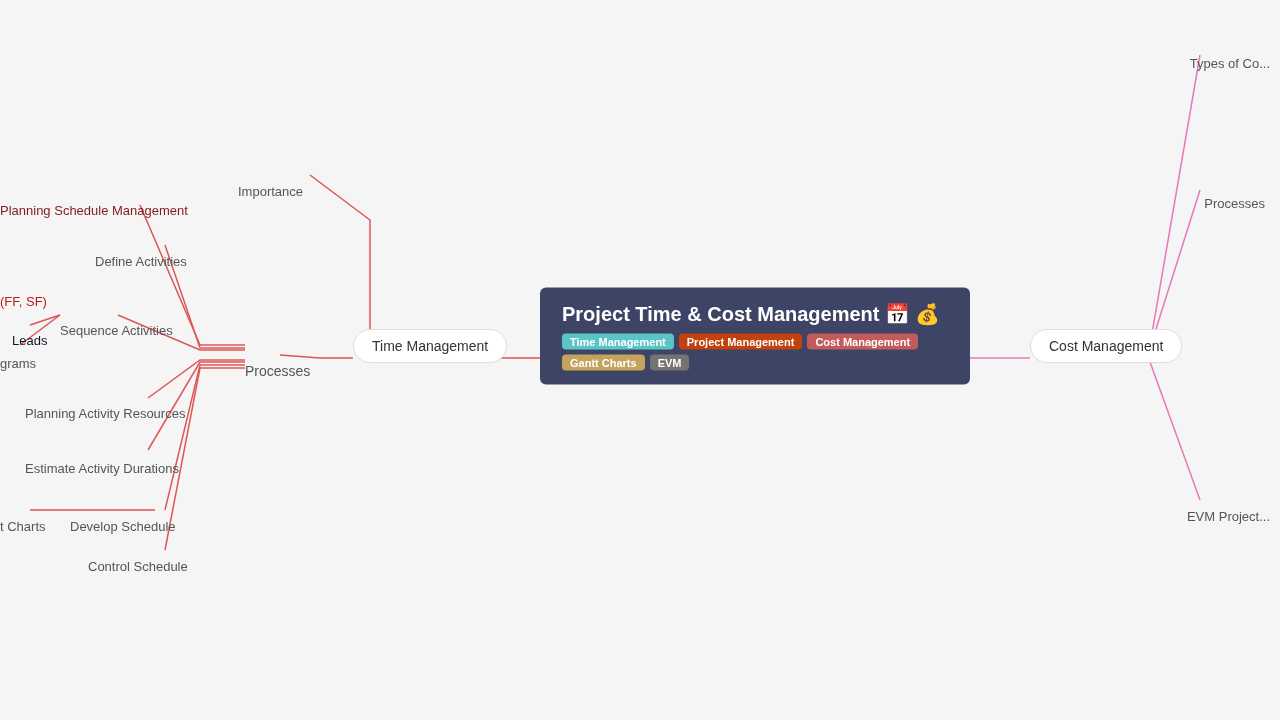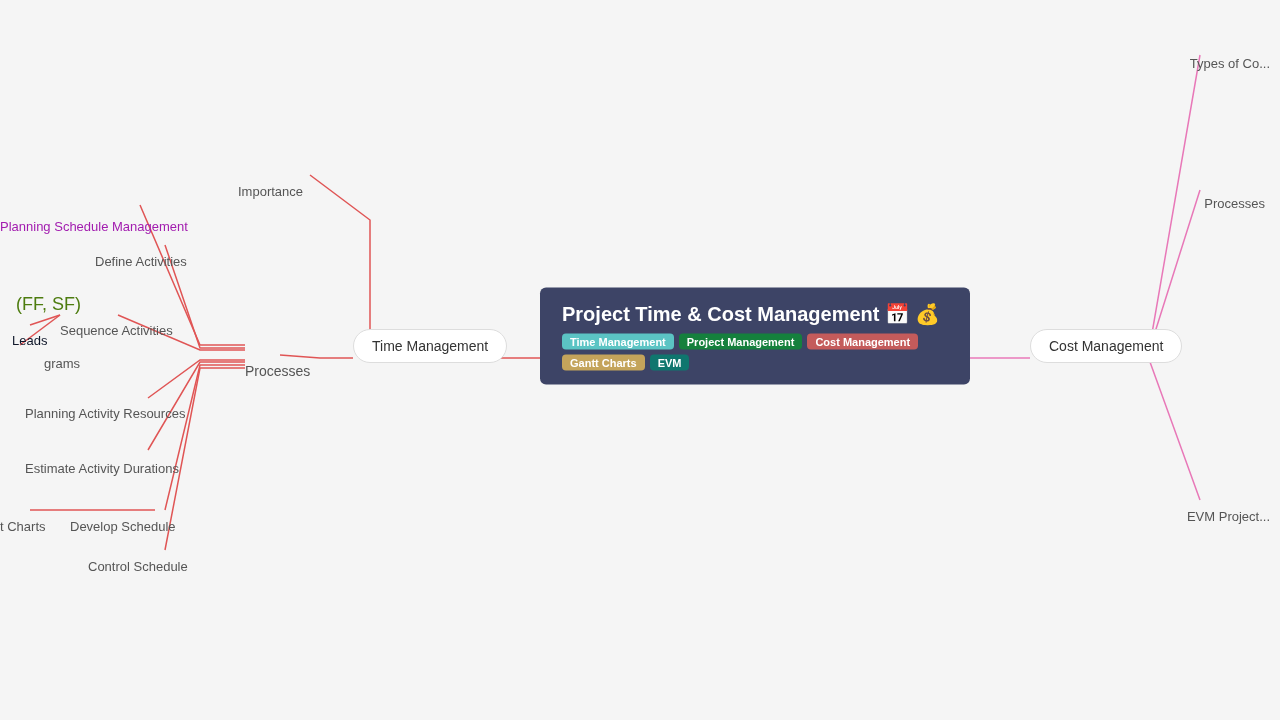--- a/index.html
+++ b/index.html
@@ -51,24 +51,24 @@
     }
 
     .tag {
       padding: 2px 8px;
       border-radius: 4px;
       font-size: 11px;
       font-weight: bold;
     }
 
     .tag-time { background: #5bc4c4; color: white; }
-    .tag-project { background: #15803d; color: white; }
+    .tag-project { background: #c2410c; color: white; }
     .tag-cost { background: #c45b5b; color: white; }
     .tag-gantt { background: #c4a45b; color: white; }
-    .tag-evm { background: #0f766e; color: white; }
+    .tag-evm { background: #737373; color: white; }
 
     
     .cost-mgmt-node {
       background: white;
       border: 1px solid #ddd;
       border-radius: 20px;
       padding: 8px 18px;
       font-size: 14px;
       color: #333;
       left: 1030px;
@@ -99,52 +99,51 @@
 
     .importance-node {
       font-size: 13px;
       color: #555;
       left: 238px;
       top: 168px;
     }
 
     .planning-node {
       font-size: 13px;
-      color: #a21caf;
+      color: #7f1d1d;
       left: 0px;
-      top: 203px;
+      top: 187px;
     }
 
     .define-activities-node {
       font-size: 13px;
       color: #555;
       left: 95px;
       top: 238px;
     }
 
     .ff-sf-node {
-      font-size: 18px;
-      color: #4d7c0f;
-      left: 16px;
+      font-size: 13px;
+      color: #b91c1c;
+      left: 0px;
       top: 278px;
     }
 
     .leads-node {
       font-size: 13px;
       color: #0f172a;
       left: 12px;
       top: 317px;
     }
 
     .grams-node {
       font-size: 13px;
       color: #555;
       left: 0px;
       top: 340px;
-      padding-left: 44px;
     }
 
     .sequence-node {
       font-size: 13px;
       color: #555;
       left: 60px;
       top: 307px;
     }
 
     .est-resources-node {

